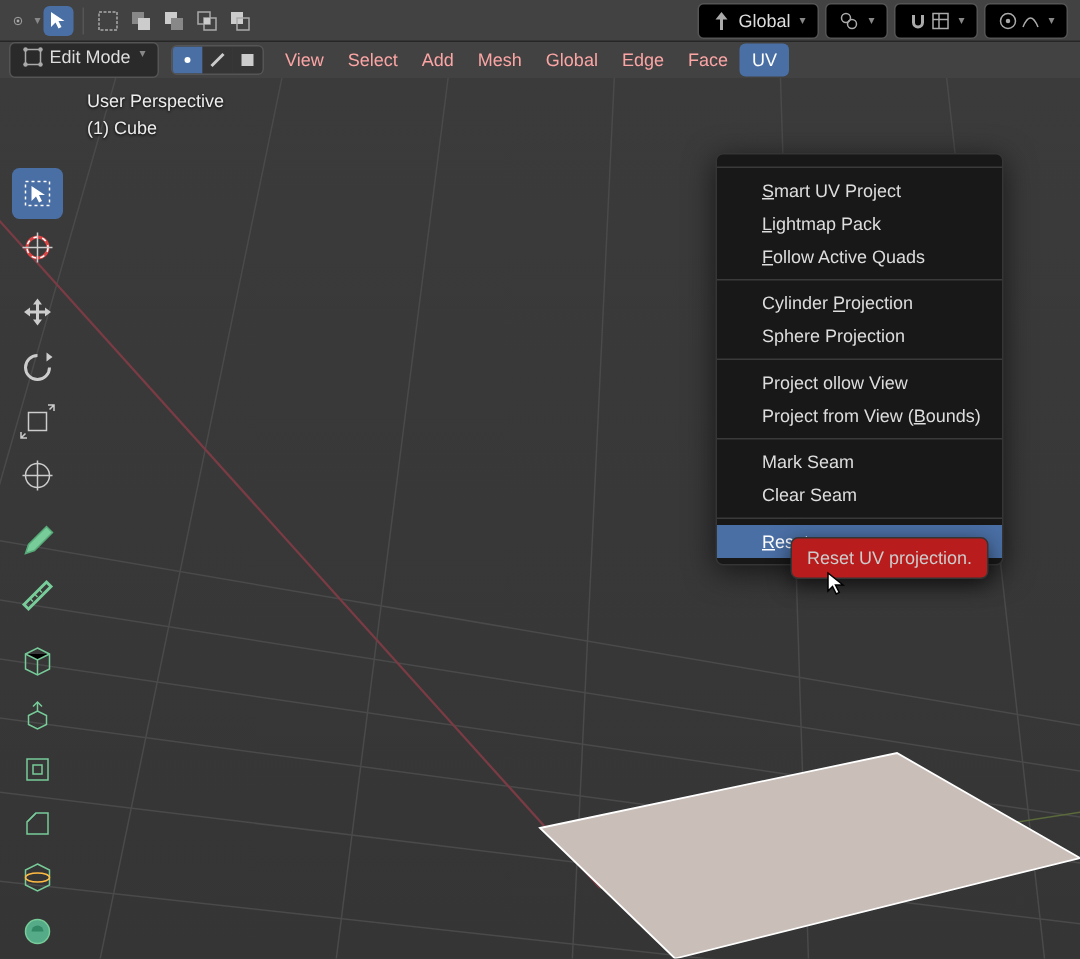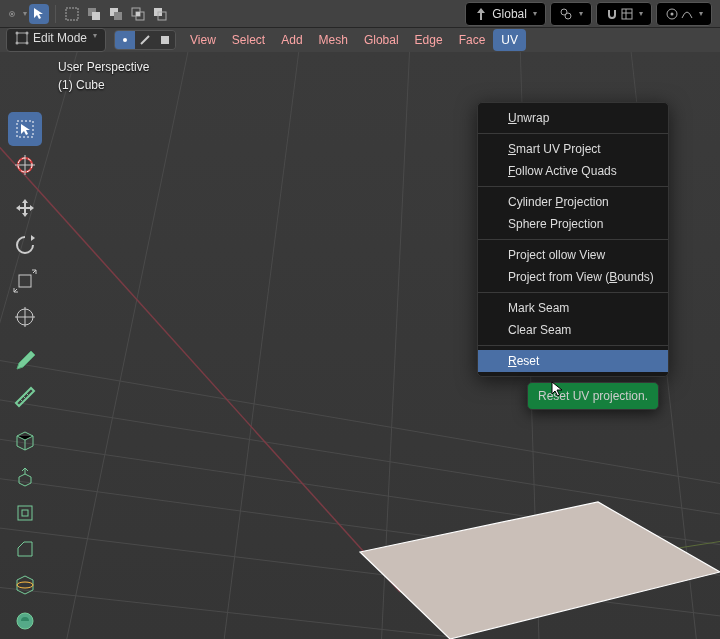--- a/index.html
+++ b/index.html
@@ -21,21 +21,21 @@
   .top-dd{display:flex;align-items:center;background:#000000;border:1px solid #555;border-radius:4px;padding:2px 8px;height:18px;margin:0 2px}
   .tool-rail{position:absolute;top:60px;left:8px;width:34px}
   .tool{width:34px;height:34px;border-radius:5px;display:flex;align-items:center;justify-content:center;margin-bottom:2px;color:#ccc}
   .tool.sel{background:#4a6fa5;color:#fff}
   .tool-gap{height:8px}
   .info{position:absolute;top:6px;left:58px;line-height:18px;color:#eee;text-shadow:0 1px 2px #000}
   .dropdown{position:absolute;top:50px;left:477px;width:190px;background:#181818;border:1px solid #353535;border-radius:5px;box-shadow:0 4px 20px rgba(0,0,0,0.6);padding:4px 0}
   .dd-item{padding:4px 10px 4px 30px;color:#ddd}
   .dd-item.hl{background:#4a6fa5;color:#fff}
   .dd-sep{height:1px;background:#3a3a3a;margin:4px 0}
-  .tooltip{position:absolute;top:330px;left:527px;background:#15803d;border:1px solid #353535;border-radius:5px;padding:6px 10px;color:#ccc;box-shadow:0 4px 14px rgba(0,0,0,0.6);white-space:nowrap}
+  .tooltip{position:absolute;top:306px;left:527px;background:#b91c1c;border:1px solid #353535;border-radius:5px;padding:6px 10px;color:#ccc;box-shadow:0 4px 14px rgba(0,0,0,0.6);white-space:nowrap}
   u{text-decoration:underline}
   .grid{position:absolute;inset:0}
   .cursor{position:absolute;top:329px;left:551px;pointer-events:none}
   svg{display:block}
 </style>
 </head>
 <body>
 
 <div class="topbar">
   <div class="icon-btn">
@@ -281,23 +281,23 @@
       </div>
       <div class="tool">
         <svg width="28" height="28" viewBox="0 0 28 28">
           <circle cx="14" cy="14" r="8" fill="#5a8" stroke="#7c9"></circle>
           <path d="M10 14a4 4 0 018 0z" fill="#386"></path>
         </svg>
       </div>
     </div>
 
   <div class="dropdown" id="uv-dropdown">
-      <div class="dd-item"><u>U</u>nwrap</div>
       <div class="dd-sep"></div>
       <div class="dd-item"><u>S</u>mart UV Project</div>
+      <div class="dd-item"><u>L</u>ightmap Pack</div>
       <div class="dd-item"><u>F</u>ollow Active Quads</div>
       <div class="dd-sep"></div>
       <div class="dd-item">Cylinder <u>P</u>rojection</div>
       <div class="dd-item">Sphere Projection</div>
       <div class="dd-sep"></div>
       <div class="dd-item">Project ollow View</div>
       <div class="dd-item">Project from View (<u>B</u>ounds)</div>
       <div class="dd-sep"></div>
       <div class="dd-item">Mark Seam</div>
       <div class="dd-item">Clear Seam</div>

